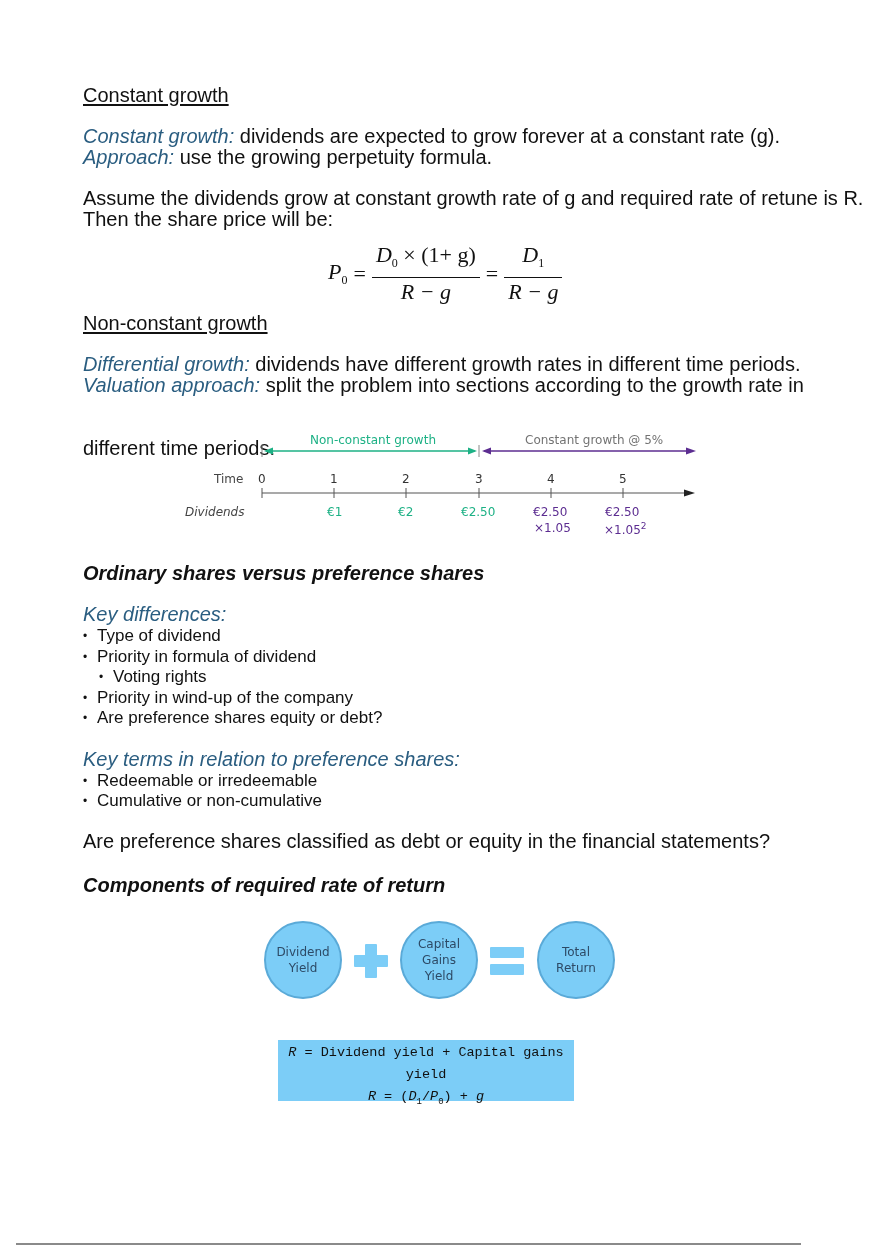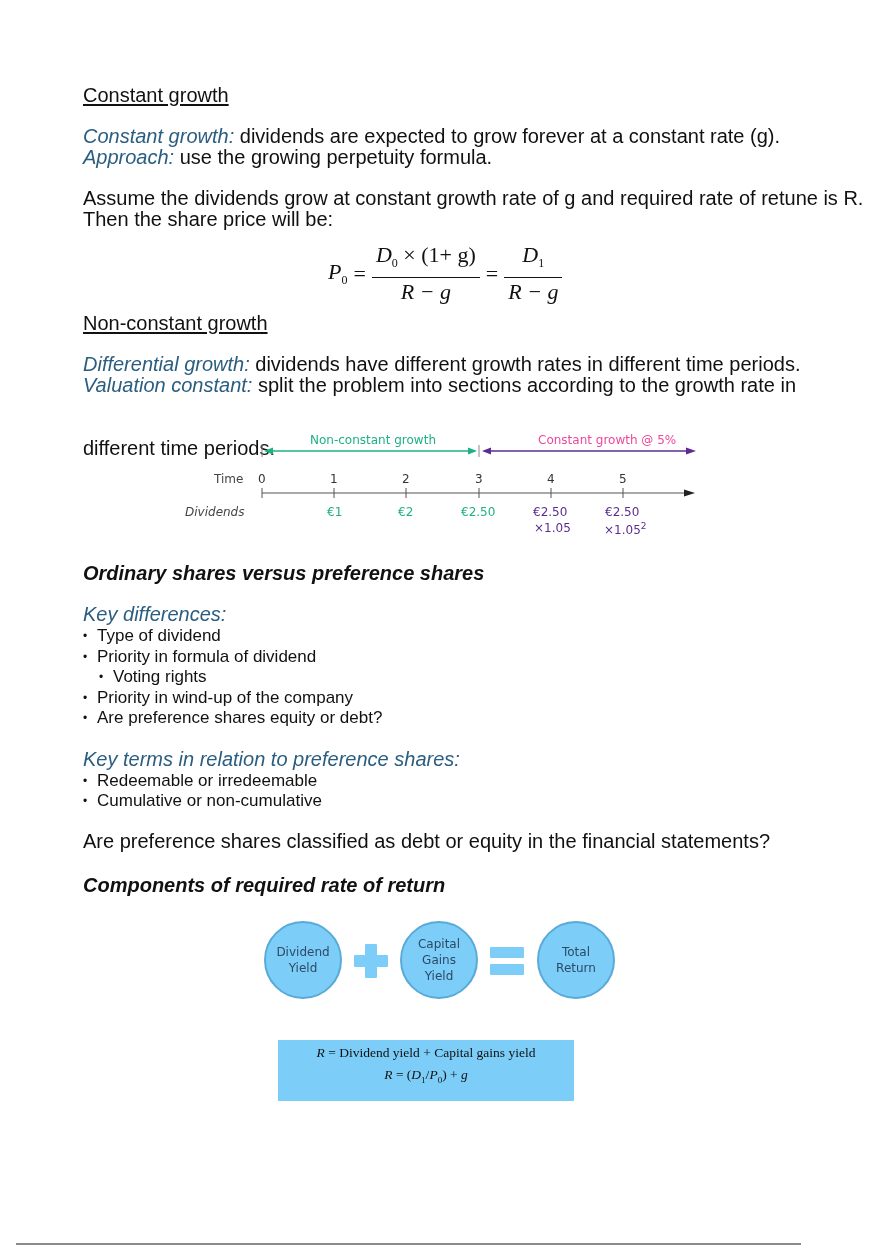--- a/index.html
+++ b/index.html
@@ -16,21 +16,21 @@
   .frac { display:inline-flex; flex-direction:column; align-items:center; vertical-align:middle; }
   .frac .num { padding:0 4px 2px; border-bottom:1.3px solid #111; line-height:24px; }
   .frac .den { padding:2px 4px 0; line-height:24px; }
   .up { font-style:normal; }
   sub { font-size:12px; font-style:normal; }
   .tl { font-family:"DejaVu Sans", sans-serif; font-size:12px; }
   .circle { position:absolute; width:78px; height:78px; border-radius:50%; background:#7ccdf7;
             border:2px solid #5aaad8; box-sizing:border-box; display:flex; align-items:center; justify-content:center;
             text-align:center; font-family:"DejaVu Sans", sans-serif; font-size:12px; line-height:16px; color:#2d4a66; }
   .rbox { position:absolute; left:278px; top:1040px; width:296px; height:61px; background:#7ccdf7;
-          font-family:Liberation Serif, serif; font-size:13.5px; color:#111; text-align:center; }
+          font-family:Liberation Mono, monospace; font-size:13.5px; color:#111; text-align:center; }
   .rbox div { line-height:22px; }
 </style>
 </head>
 <body>
 
 <div class="abs txt u" style="left:83px;top:85px;">Constant growth</div>
 
 <div class="abs txt" style="left:83px;top:126px;"><span class="hl">Constant growth:</span><span> dividends are expected to grow forever at a constant rate (g).</span></div>
 <div class="abs txt" style="left:83px;top:147px;"><span class="hl">Approach:</span><span> use the growing perpetuity formula.</span></div>
 
@@ -47,21 +47,21 @@
   <span class="up">=</span>
   <span class="frac">
     <span class="num" style="padding:0 18px 2px;"><span>D</span><sub>1</sub></span>
     <span class="den">R − g</span>
   </span>
 </div>
 
 <div class="abs txt u" style="left:83px;top:313px;">Non-constant growth</div>
 
 <div class="abs txt" style="left:83px;top:354px;"><span class="hl">Differential growth:</span><span> dividends have different growth rates in different time periods.</span></div>
-<div class="abs txt" style="left:83px;top:375px;"><span class="hl">Valuation constant:</span><span> split the problem into sections according to the growth rate in</span></div>
+<div class="abs txt" style="left:83px;top:375px;"><span class="hl">Valuation approach:</span><span> split the problem into sections according to the growth rate in</span></div>
 <div class="abs txt" style="left:83px;top:396px;margin-top:42px;">different time periods.</div>
 
 <div class="abs" style="left:170px;top:428px;width:540px;height:112px;">
   <svg width="540" height="112" style="position:absolute;left:0;top:0;">
 
     <line x1="92" y1="17" x2="92" y2="29" stroke="#888" stroke-width="1"></line>
     <line x1="96" y1="23" x2="305" y2="23" stroke="#1db185" stroke-width="1.6"></line>
     <polygon points="94,23 103,19.5 103,26.5" fill="#1db185"></polygon>
     <polygon points="307,23 298,19.5 298,26.5" fill="#1db185"></polygon>
     <line x1="309" y1="17" x2="309" y2="29" stroke="#888" stroke-width="1"></line>
@@ -73,21 +73,21 @@
     <line x1="92" y1="65" x2="518" y2="65" stroke="#555" stroke-width="1.2"></line>
     <polygon points="525,65 514,61.5 514,68.5" fill="#222"></polygon>
     <line x1="92" y1="60" x2="92" y2="70" stroke="#555" stroke-width="1"></line>
     <line x1="164" y1="60" x2="164" y2="70" stroke="#555" stroke-width="1"></line>
     <line x1="236" y1="60" x2="236" y2="70" stroke="#555" stroke-width="1"></line>
     <line x1="309" y1="60" x2="309" y2="70" stroke="#555" stroke-width="1"></line>
     <line x1="381" y1="60" x2="381" y2="70" stroke="#555" stroke-width="1"></line>
     <line x1="453" y1="60" x2="453" y2="70" stroke="#555" stroke-width="1"></line>
   </svg>
   <div class="abs tl" style="left:140px;top:5px;color:#1db185;">Non-constant growth</div>
-  <div class="abs tl" style="left:368px;top:5px;color:#ec4899;">Constant growth @ 5%</div>
+  <div class="abs tl" style="left:355px;top:5px;color:#737373;">Constant growth @ 5%</div>
 
   <div class="abs tl" style="left:44px;top:44px;color:#444;">Time</div>
   <div class="abs tl" style="left:15px;top:77px;color:#444;font-style:italic;">Dividends</div>
 
   <div class="abs tl" style="left:88px;top:44px;color:#333;">0</div>
   <div class="abs tl" style="left:160px;top:44px;color:#333;">1</div>
   <div class="abs tl" style="left:232px;top:44px;color:#333;">2</div>
   <div class="abs tl" style="left:305px;top:44px;color:#333;">3</div>
   <div class="abs tl" style="left:377px;top:44px;color:#333;">4</div>
   <div class="abs tl" style="left:449px;top:44px;color:#333;">5</div>

